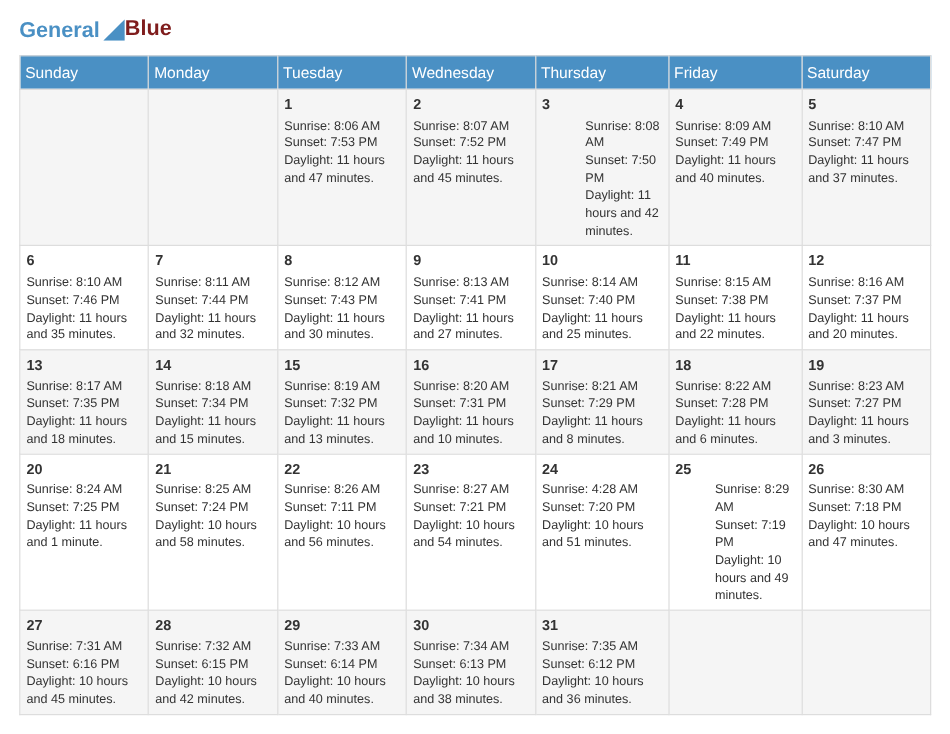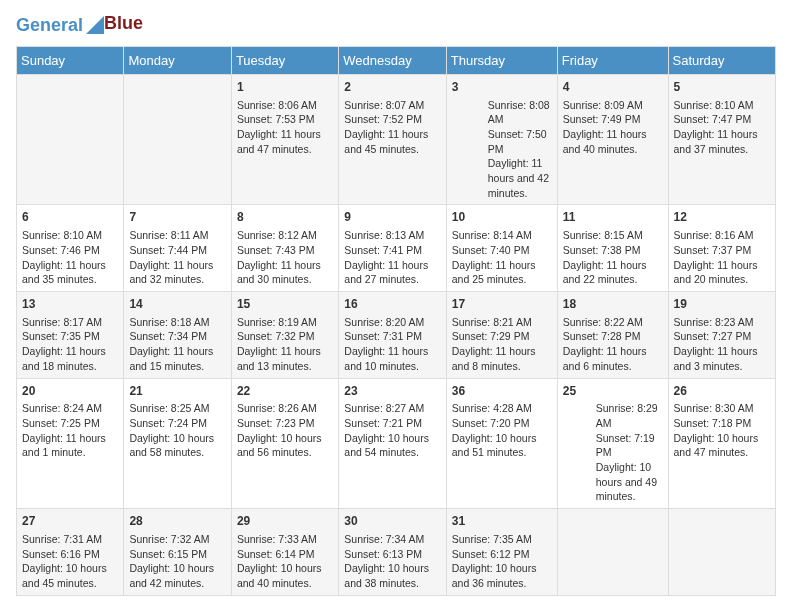--- a/index.html
+++ b/index.html
@@ -249,31 +249,31 @@
         </td>
         <td>
           <span class="day-num">21</span>
           <div class="day-info" style="white-space: pre-line;">Sunrise: 8:25 AM
 Sunset: 7:24 PM
 Daylight: 10 hours and 58 minutes.</div>
         </td>
         <td>
           <span class="day-num">22</span>
           <div class="day-info" style="white-space: pre-line;">Sunrise: 8:26 AM
-Sunset: 7:23 PM
+Sunset: 7:11 PM
 Daylight: 10 hours and 56 minutes.</div>
         </td>
         <td>
           <span class="day-num">23</span>
           <div class="day-info" style="white-space: pre-line;">Sunrise: 8:27 AM
 Sunset: 7:21 PM
 Daylight: 10 hours and 54 minutes.</div>
         </td>
         <td>
-          <span class="day-num">36</span>
+          <span class="day-num">24</span>
           <div class="day-info" style="white-space: pre-line;">Sunrise: 4:28 AM
 Sunset: 7:20 PM
 Daylight: 10 hours and 51 minutes.</div>
         </td>
         <td>
           <span class="day-num">25</span>
           <div class="day-info" style="white-space: pre-line; margin-left: 33px;">Sunrise: 8:29 AM
 Sunset: 7:19 PM
 Daylight: 10 hours and 49 minutes.</div>
         </td>

